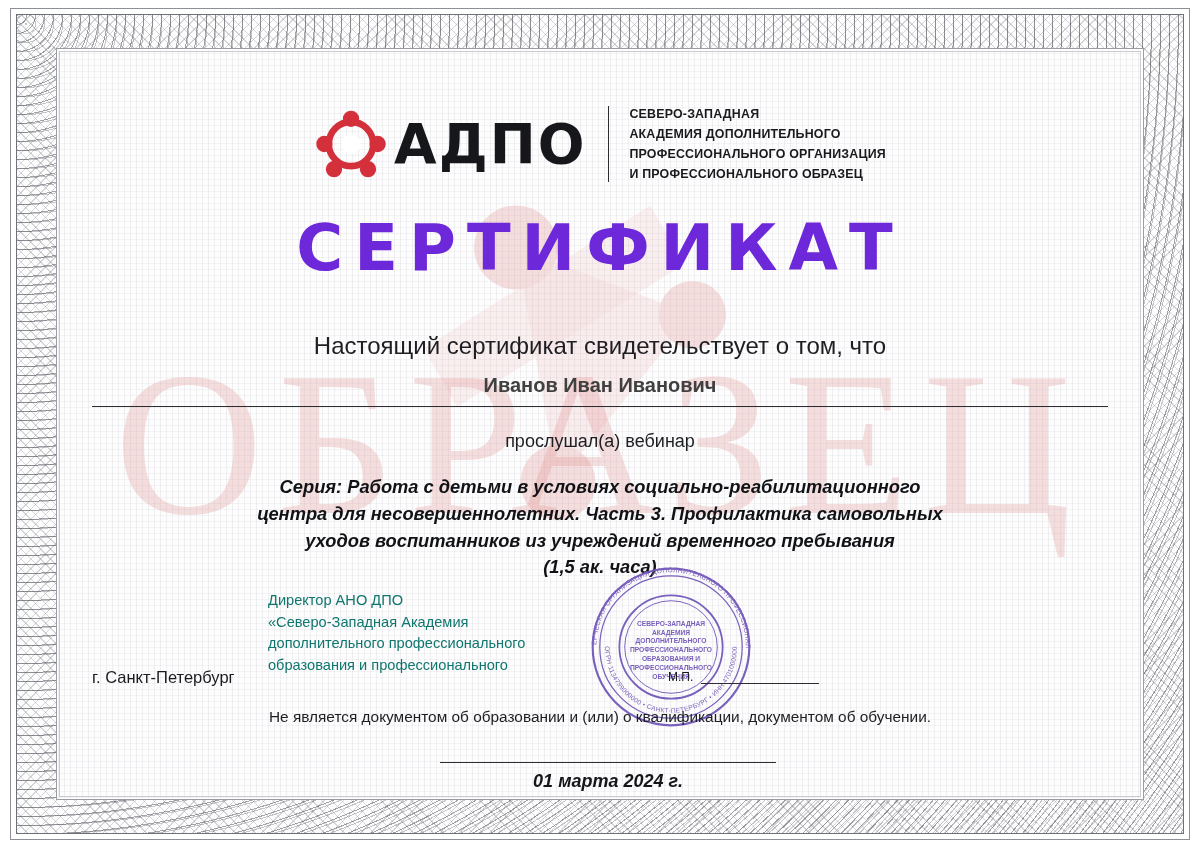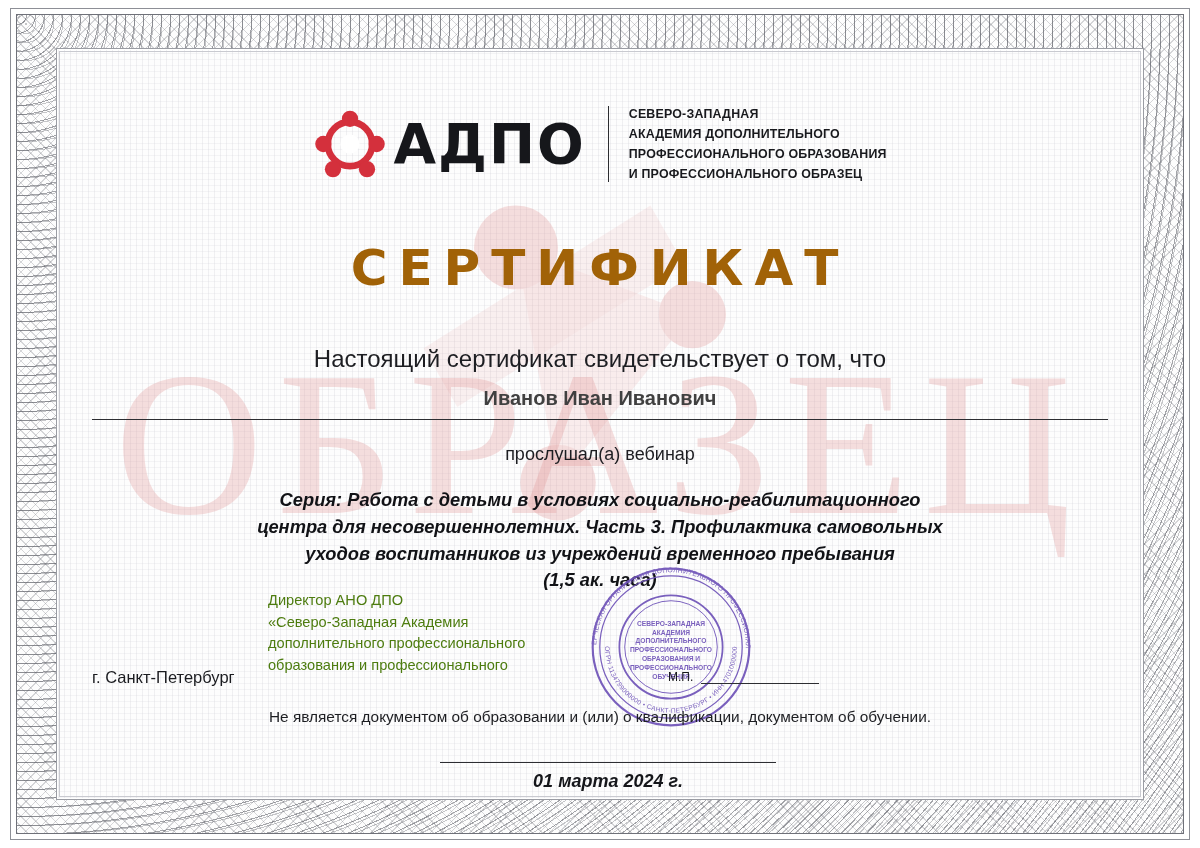--- a/index.html
+++ b/index.html
@@ -134,26 +134,26 @@
     font-weight: 700;
     font-size: 12.4px;
     line-height: 1.62;
     letter-spacing: 0.2px;
     color: #18191d;
     padding-left: 14px;
     white-space: nowrap;
   }
 
   .title {
-    margin-top: 59px;
+    margin-top: 32px;
     font-family: "DejaVu Sans", sans-serif;
     font-weight: 700;
-    font-size: 50px;
+    font-size: 64px;
     letter-spacing: 11px;
-    color: #a16207;
+    color: #6d28d9;
     line-height: 1;
   }
 
   .lead {
     margin-top: 52px;
     font-size: 24px;
     color: #1d1e22;
   }
 
   .recipient-block {
@@ -204,21 +204,21 @@
     font-size: 16.5px;
     color: #1b1c20;
   }
   .director {
     position: absolute;
     left: 198px;
     top: 4px;
     text-align: left;
     font-size: 14.6px;
     line-height: 1.48;
-    color: #4d7c0f;
+    color: #0f766e;
     width: 330px;
   }
   .mp {
     position: absolute;
     left: 598px;
     top: 84px;
     font-size: 12px;
     color: #16171b;
     display: flex;
     align-items: flex-end;
@@ -305,21 +305,21 @@
         <circle cx="27" cy="84" r="11" fill="#d4303c"></circle>
         <circle cx="73" cy="84" r="11" fill="#d4303c"></circle>
         <circle cx="86" cy="50" r="11" fill="#d4303c"></circle>
         <circle cx="50" cy="50" r="13" fill="#ffffff"></circle>
       </svg>
       <div class="logo-word">АДПО</div>
       <div class="logo-divider"></div>
       <div class="logo-sub">
         <div>СЕВЕРО-ЗАПАДНАЯ</div>
         <div>АКАДЕМИЯ ДОПОЛНИТЕЛЬНОГО</div>
-        <div>ПРОФЕССИОНАЛЬНОГО ОБРАЗОВАНИЯ</div>
+        <div>ПРОФЕССИОНАЛЬНОГО ОРГАНИЗАЦИЯ</div>
         <div>И ПРОФЕССИОНАЛЬНОГО ОБРАЗЕЦ</div>
       </div>
     </div>
 
     <div class="title">СЕРТИФИКАТ</div>
 
     <div class="lead">Настоящий сертификат свидетельствует о том, что</div>
 
     <div class="recipient-block">
       <div class="recipient-name">Иванов Иван Иванович</div>

